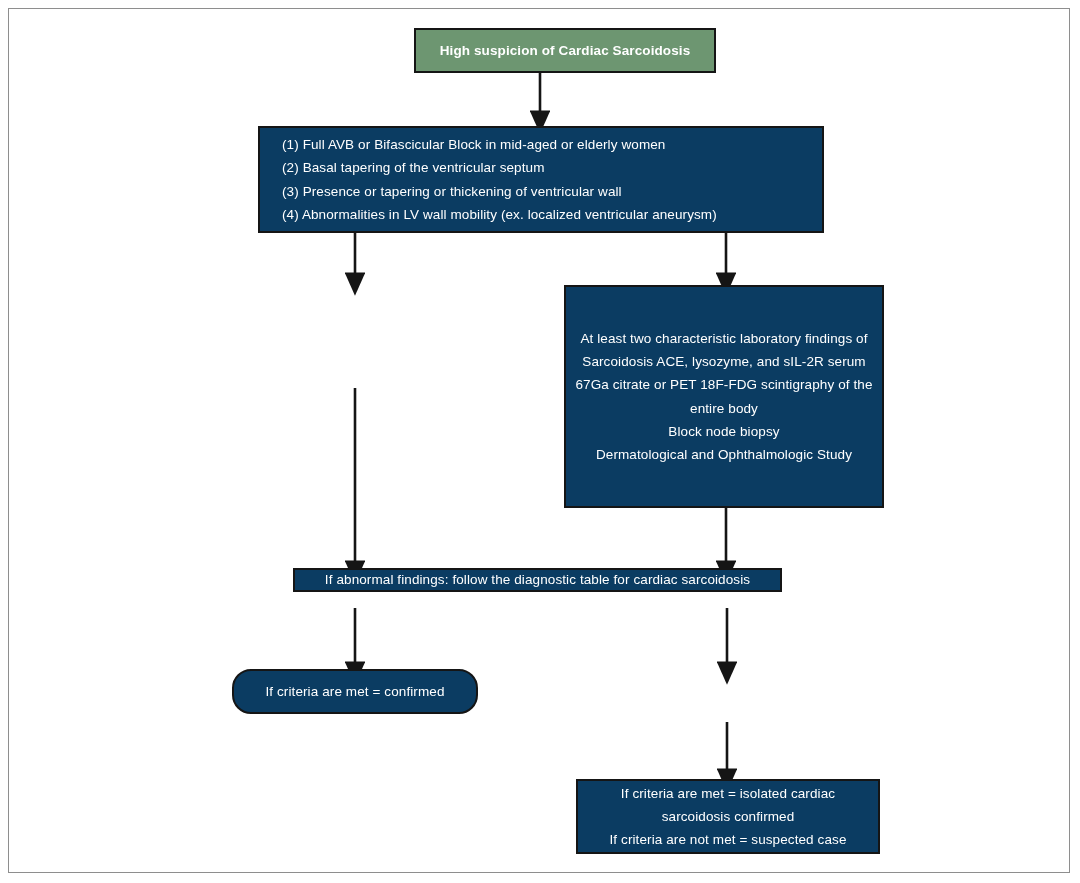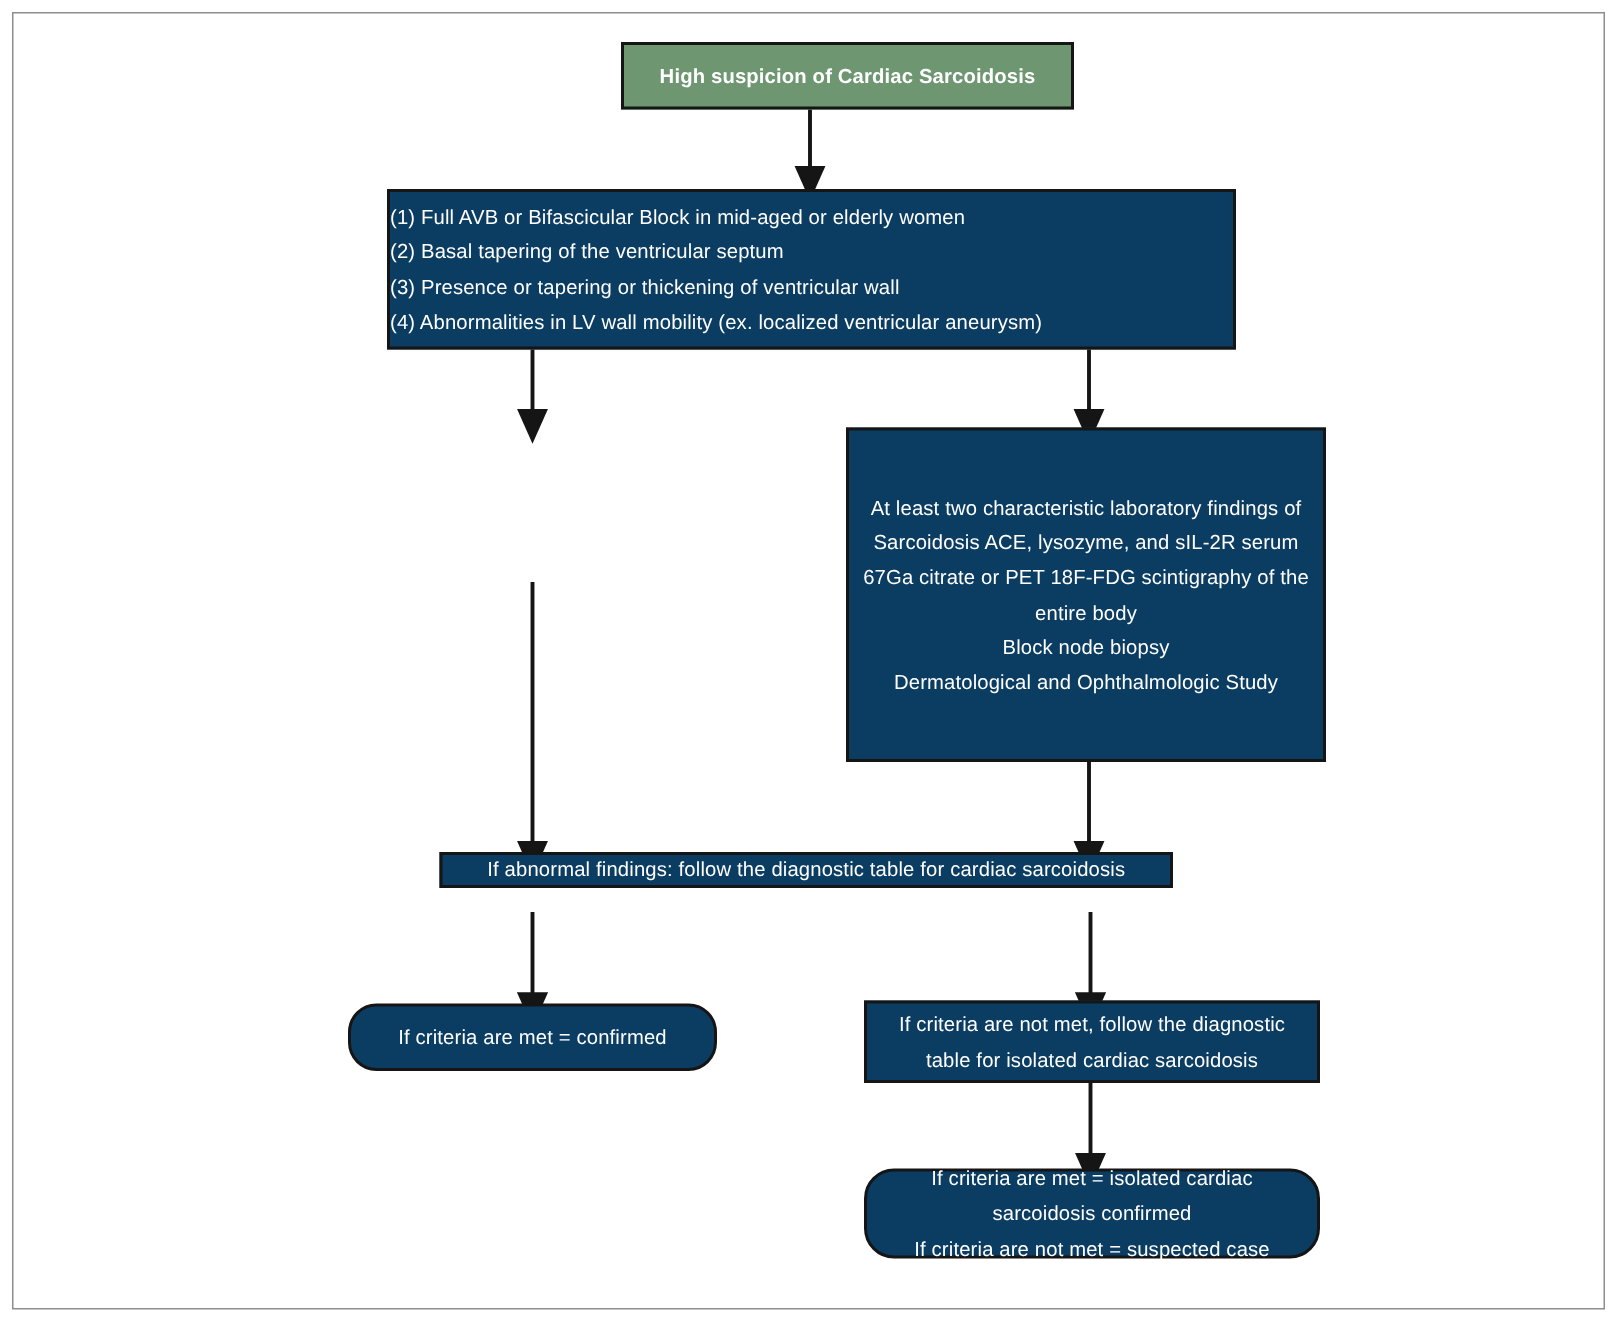--- a/index.html
+++ b/index.html
@@ -37,21 +37,21 @@
     justify-content: center;
     font-size: 13.5px;
     line-height: 1.72;
     letter-spacing: 0.1px;
   }
   .node.blue  { background: #0b3c62; }
   .node.green { background: #6d9671; }
 
   .node .line { display: block; white-space: nowrap; }
   .node.center .line { text-align: center; }
-  .node.left   { padding-left: 0; }
+  .node.left   { padding-left: 22px; }
   .node.left .line { text-align: left; }
   .node .line.head { font-weight: bold; }
 
   svg#wires {
     position: absolute;
     left: 0;
     top: 0;
     width: 1080px;
     height: 883px;
     pointer-events: none;
@@ -110,24 +110,20 @@
   </div>
 
   <div class="node blue center" style="left:293px; top:568px; width:489px; height:24px;">
     <span class="line">If abnormal findings: follow the diagnostic table for cardiac sarcoidosis</span>
   </div>
 
   <div class="node blue center" style="left:232px; top:669px; width:246px; height:45px;border-radius:19px;">
     <span class="line">If criteria are met = confirmed</span>
   </div>
 
-  <div class="node blue center" style="left:576px; top:667px; width:304px; height:55px;">
-    <span class="line">If criteria are not met, follow the diagnostic</span>
-    <span class="line">table for isolated cardiac sarcoidosis</span>
-  </div>
 
-  <div class="node blue center" style="left:576px; top:779px; width:304px; height:60px;border-radius:20px;">
+  <div class="node blue center" style="left:576px; top:779px; width:304px; height:75px;">
     <span class="line">If criteria are met = isolated cardiac</span>
     <span class="line">sarcoidosis confirmed</span>
     <span class="line">If criteria are not met = suspected case</span>
   </div>
 
 </div>
 
 </body></html>

